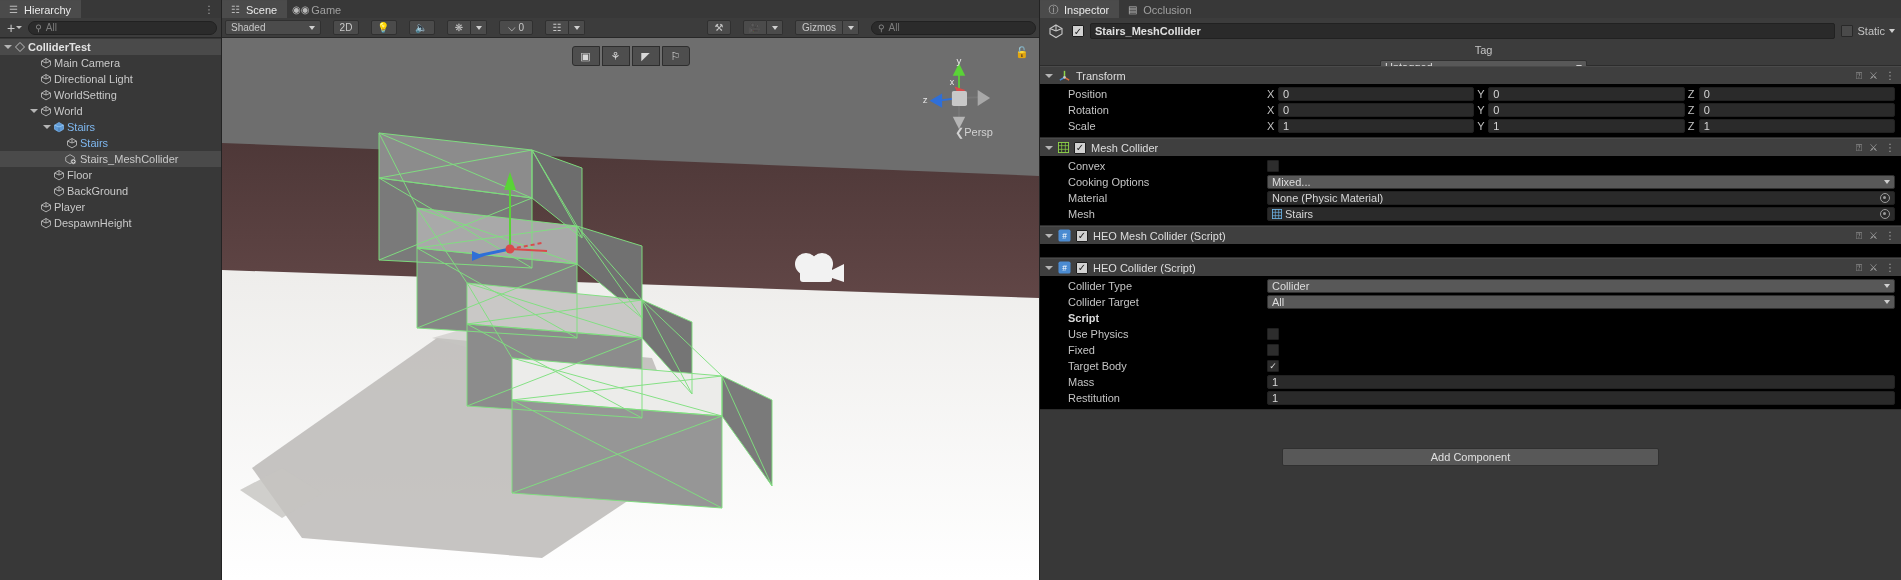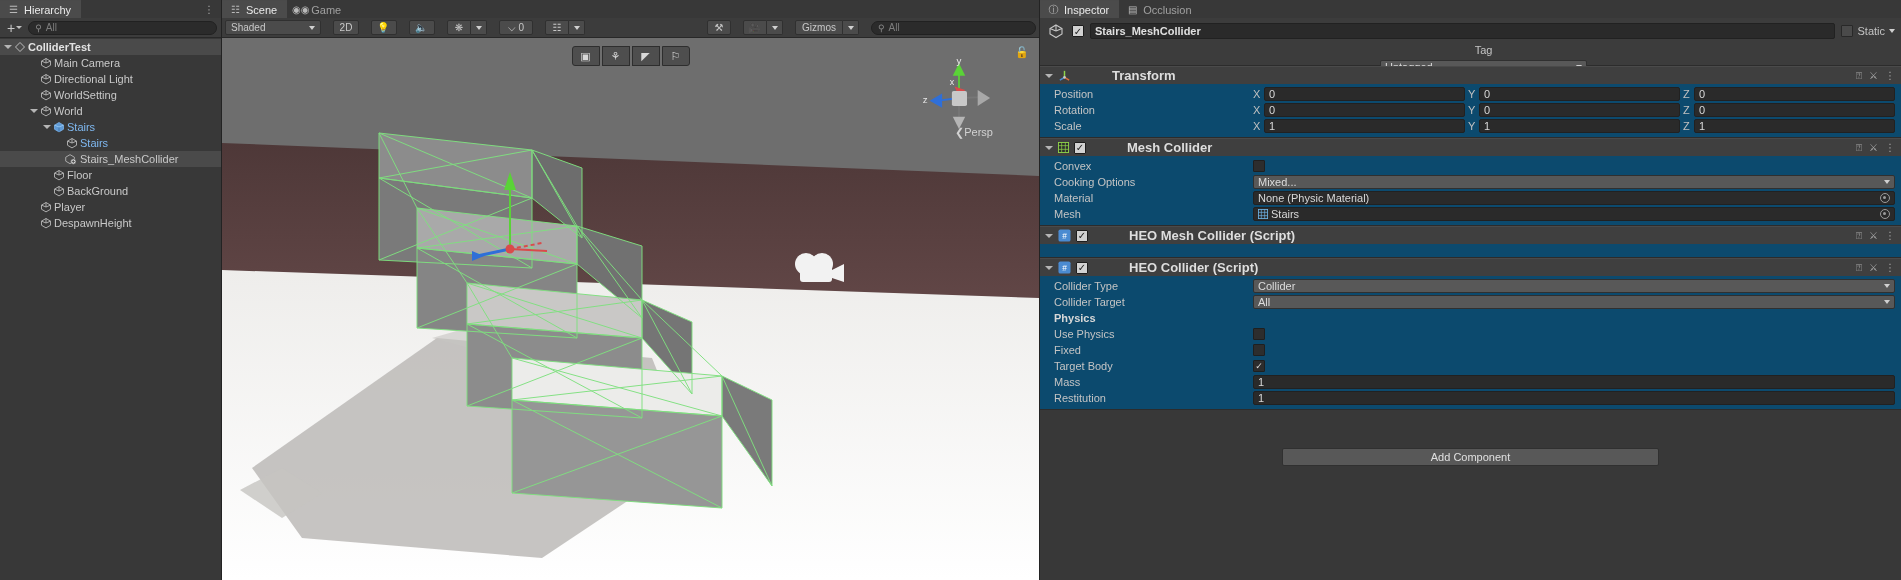--- a/index.html
+++ b/index.html
@@ -95,23 +95,23 @@
   .lbl-sm { font-size: 11px; color: #c4c4c4; }
   .dropdown { height: 15px; background: #585858; border: 1px solid #303030; border-radius: 2px;
               display: flex; align-items: center; justify-content: space-between; padding: 0 4px;
               font-size: 11px; color: #dcdcdc; }
   .dd-arrow { width: 0; height: 0; border-left: 3.5px solid transparent; border-right: 3.5px solid transparent;
               border-top: 4px solid #d0d0d0; }
 
   .comp { border-bottom: 1px solid #2c2c2c; }
   .comp-head { height: 18px; background: #3f3f3f; display: flex; align-items: center; gap: 5px;
                padding: 0 6px 0 5px; border-top: 1px solid #4a4a4a; }
-  .comp-title { font-size: 13px; font-weight: bold; color: #dedede; margin-left: 36px; }
+  .comp-title { font-size: 11px; font-weight: normal; color: #dedede; }
   .comp-head-right { margin-left: auto; display: flex; align-items: center; gap: 7px; color: #a8a8a8; font-size: 10px; }
-  .comp-body { padding: 2px 6px 3px 6px; background: #0c4a6e; }
+  .comp-body { padding: 2px 6px 3px 20px; background: #000000; }
   .frow { height: 16px; display: flex; align-items: center; font-size: 11px; }
   .frow .flabel { width: 207px; color: #c4c4c4; padding-left: 8px; }
   .frow .flabel.indent { padding-left: 22px; color: #9a9a9a; }
   .frow .flabel.bold { font-weight: bold; color: #d8d8d8; }
   .vec3 { display: flex; flex: 1; gap: 3px; }
   .vcell { flex: 1; display: flex; align-items: center; gap: 3px; }
   .vaxis { color: #c0c0c0; font-size: 11px; width: 8px; }
   .vinput { flex: 1; height: 14px; background: #2a2a2a; border: 1px solid #212121; border-radius: 2px;
             display: flex; align-items: center; padding: 0 4px; font-size: 11px; color: #d8d8d8; }
   .fullfield { flex: 1; height: 14px; background: #2a2a2a; border: 1px solid #212121; border-radius: 2px;
@@ -748,21 +748,21 @@
               </span>
             </div>
             <div class="frow">
               <span class="flabel">Collider Target</span>
               <span class="ddfull">
                 <span>All</span>
                 <span class="dd-arrow"></span>
               </span>
             </div>
             <div class="frow">
-              <span class="flabel bold">Physics</span>
+              <span class="flabel bold">Script</span>
             </div>
             <div class="frow">
               <span class="flabel">Use Physics</span>
               <span class="cbox"></span>
             </div>
             <div class="frow">
               <span class="flabel">Fixed</span>
               <span class="cbox"></span>
             </div>
             <div class="frow">

